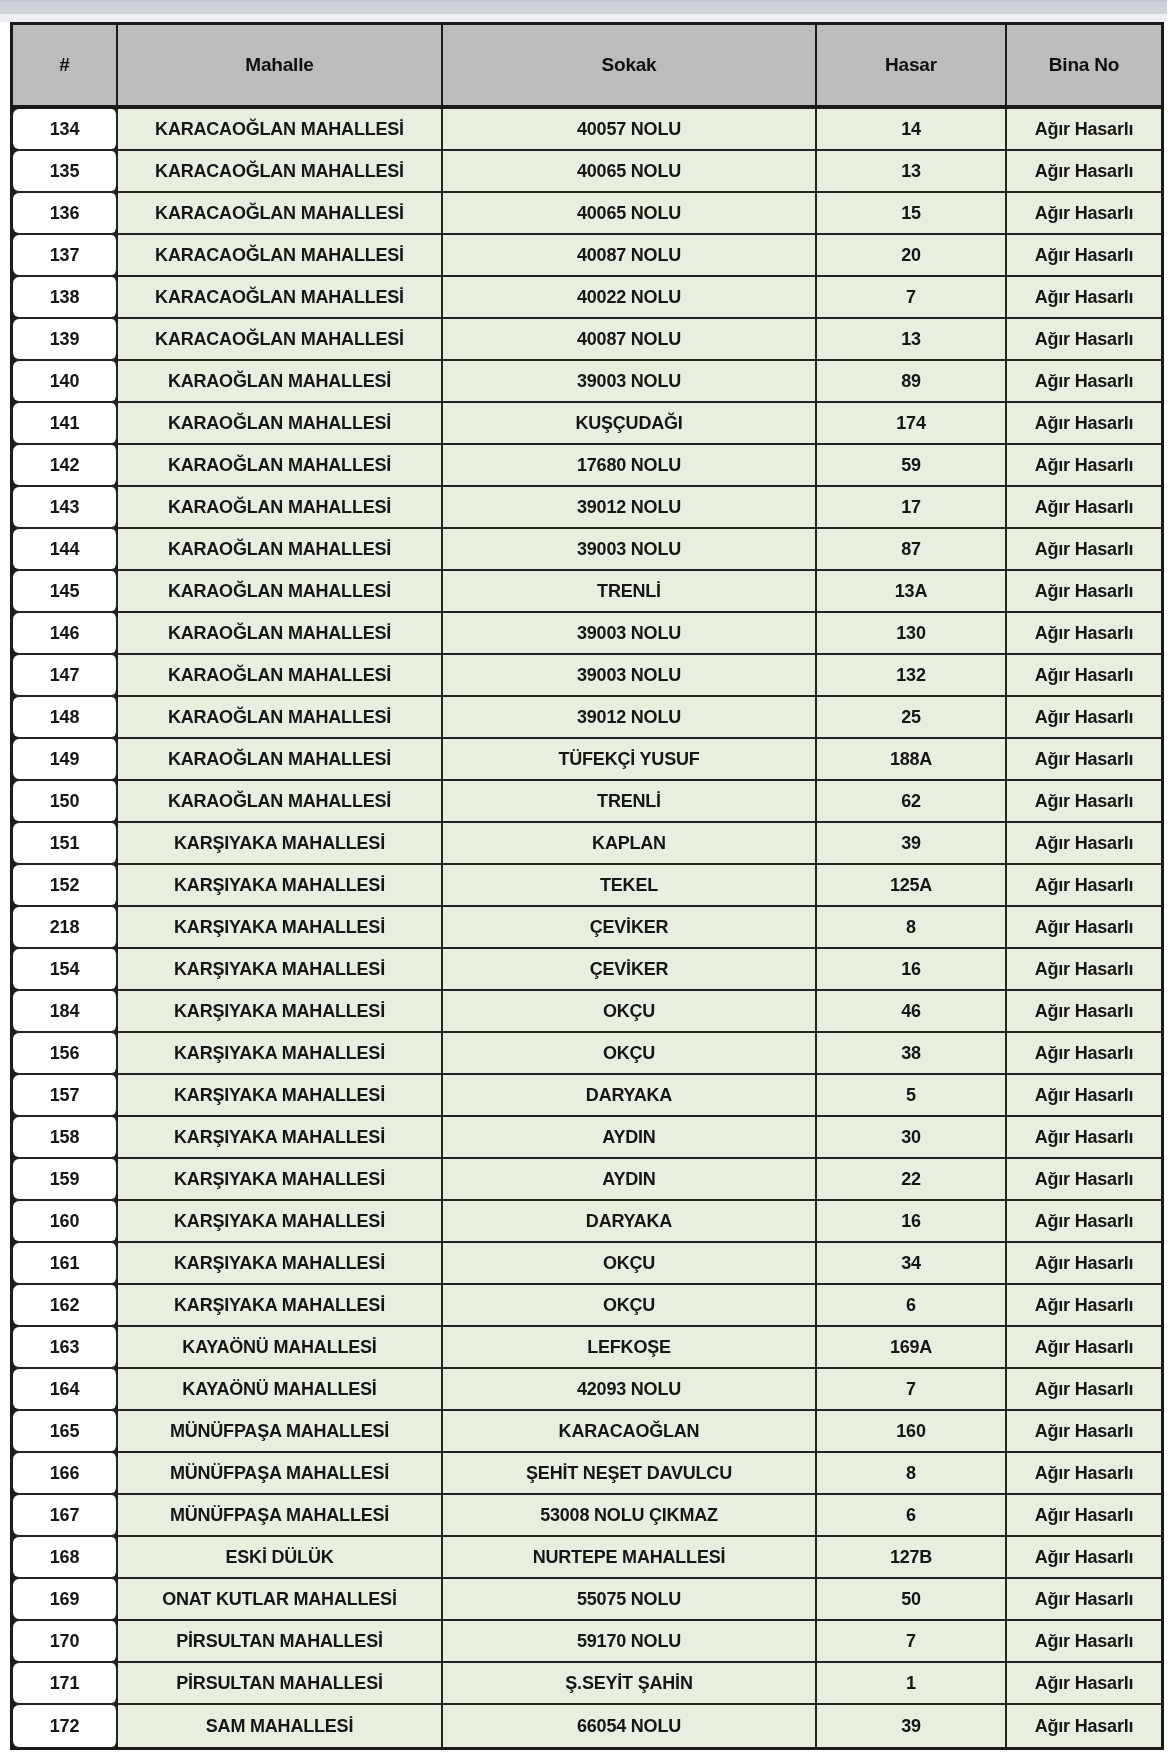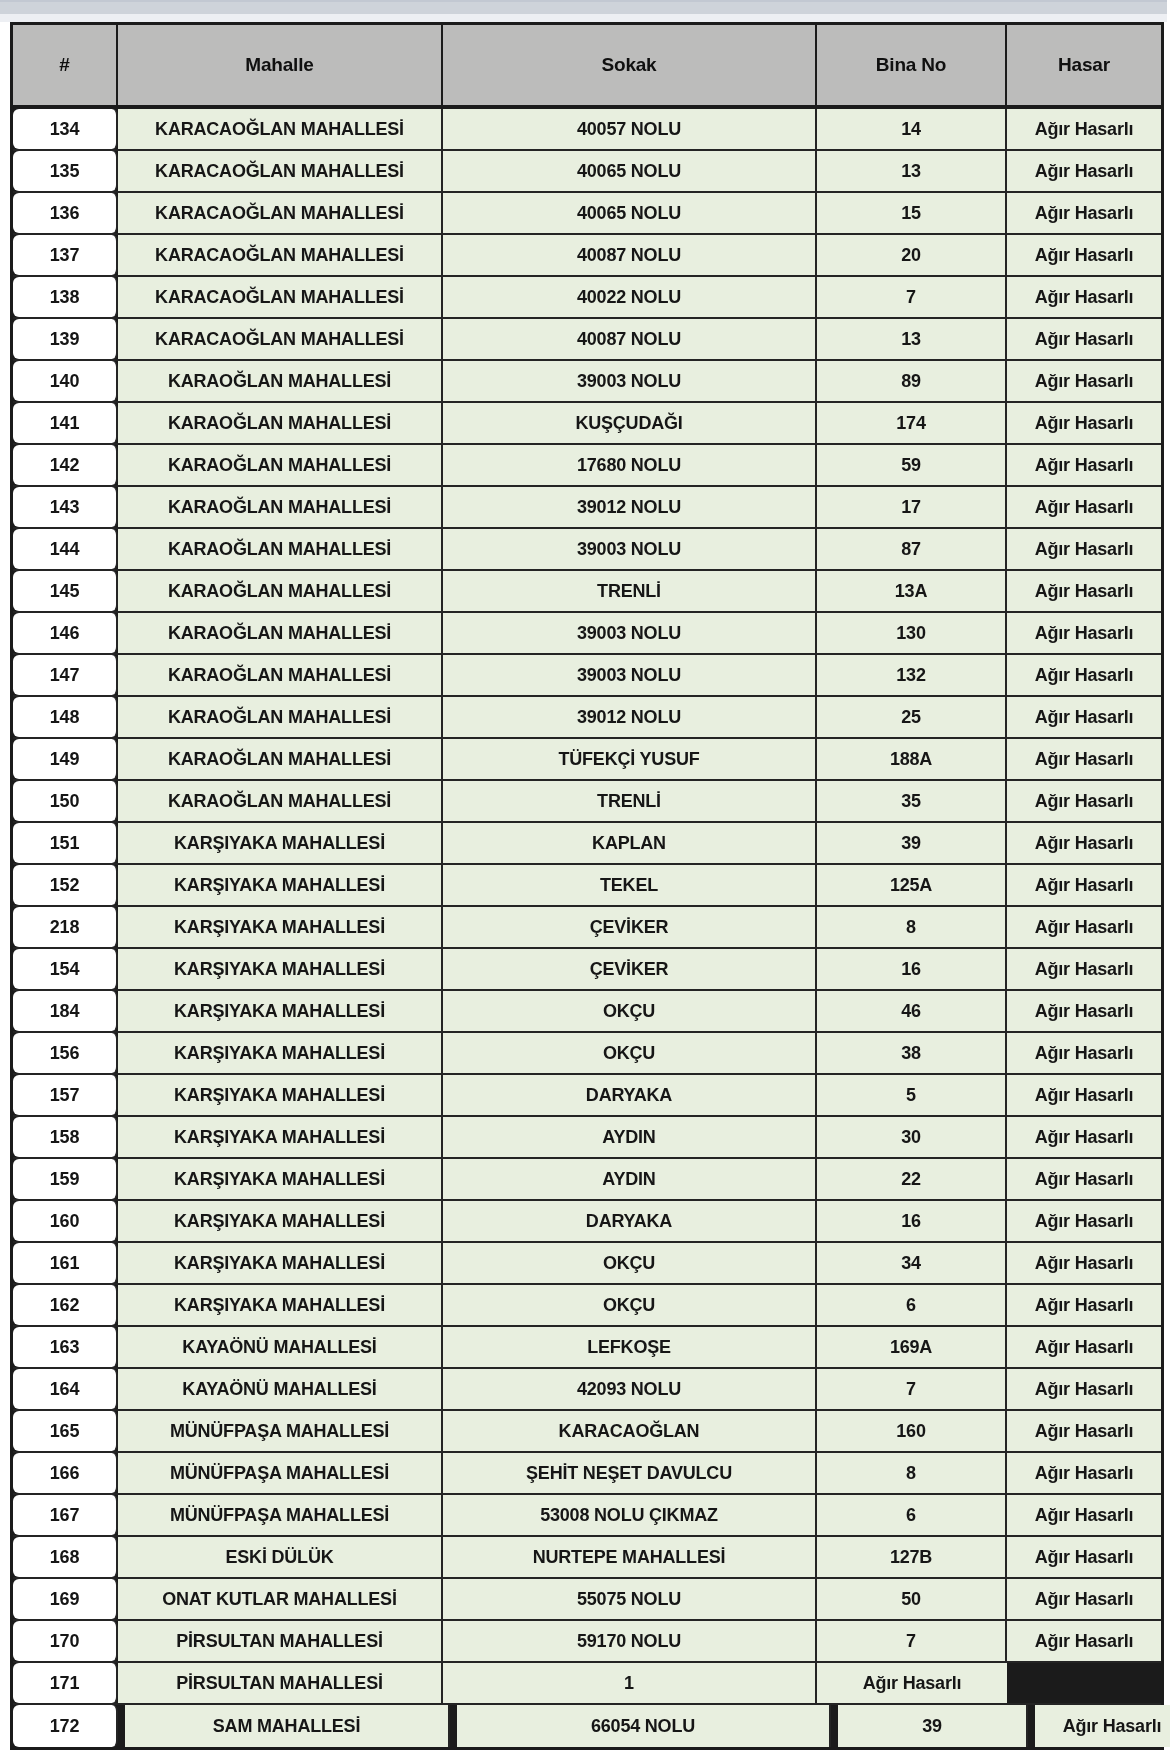--- a/index.html
+++ b/index.html
@@ -40,21 +40,21 @@
     border-right: 2px solid var(--border, #1b1b1b);
     letter-spacing: -0.2px;
   }
   .th:last-child { border-right: none; }
   .tr {
     display: grid;
     grid-template-columns: 105px 325px 374px 190px 154px;
     height: 42px;
     border-bottom: 2px solid #242424;
   }
-  .tr:last-child { border-bottom: none; gap: 7px; }
+  .tr:last-child { border-bottom: none; }
   .td {
     display: flex; align-items: center; justify-content: center;
     font-size: 18px; font-weight: bold; color: #161616;
     background: var(--row-green, #e8efdf);
     border-right: 2px solid #242424;
     letter-spacing: -0.2px;
     white-space: nowrap; overflow: hidden;
   }
   .td:last-child { border-right: none; }
   .td.col-num { background: var(--num-bg, #ffffff); border-radius: 6px; }
@@ -63,22 +63,22 @@
 <body>
 
 <div class="topbar"></div>
 <div class="topbar-light"></div>
 
 <div class="damage-table">
   <div class="thead">
     <div class="th">#</div>
     <div class="th">Mahalle</div>
     <div class="th">Sokak</div>
+    <div class="th">Hasar</div>
     <div class="th">Bina No</div>
-    <div class="th">Hasar</div>
   </div>
   <div>
   <div class="tr">
     <div class="td col-num">134</div>
     <div class="td col-mahalle">KARACAOĞLAN MAHALLESİ</div>
     <div class="td col-sokak">40057 NOLU</div>
     <div class="td col-bina">14</div>
     <div class="td col-hasar">Ağır Hasarlı</div>
   </div>
 
@@ -199,21 +199,21 @@
     <div class="td col-mahalle">KARAOĞLAN MAHALLESİ</div>
     <div class="td col-sokak">TÜFEKÇİ YUSUF</div>
     <div class="td col-bina">188A</div>
     <div class="td col-hasar">Ağır Hasarlı</div>
   </div>
 
   <div class="tr">
     <div class="td col-num">150</div>
     <div class="td col-mahalle">KARAOĞLAN MAHALLESİ</div>
     <div class="td col-sokak">TRENLİ</div>
-    <div class="td col-bina">35</div>
+    <div class="td col-bina">62</div>
     <div class="td col-hasar">Ağır Hasarlı</div>
   </div>
 
   <div class="tr">
     <div class="td col-num">151</div>
     <div class="td col-mahalle">KARŞIYAKA MAHALLESİ</div>
     <div class="td col-sokak">KAPLAN</div>
     <div class="td col-bina">39</div>
     <div class="td col-hasar">Ağır Hasarlı</div>
   </div>
@@ -366,20 +366,21 @@
     <div class="td col-num">170</div>
     <div class="td col-mahalle">PİRSULTAN MAHALLESİ</div>
     <div class="td col-sokak">59170 NOLU</div>
     <div class="td col-bina">7</div>
     <div class="td col-hasar">Ağır Hasarlı</div>
   </div>
 
   <div class="tr">
     <div class="td col-num">171</div>
     <div class="td col-mahalle">PİRSULTAN MAHALLESİ</div>
+    <div class="td col-sokak">Ş.SEYİT ŞAHİN</div>
     <div class="td col-bina">1</div>
     <div class="td col-hasar">Ağır Hasarlı</div>
   </div>
 
   <div class="tr">
     <div class="td col-num">172</div>
     <div class="td col-mahalle">SAM MAHALLESİ</div>
     <div class="td col-sokak">66054 NOLU</div>
     <div class="td col-bina">39</div>
     <div class="td col-hasar">Ağır Hasarlı</div>

